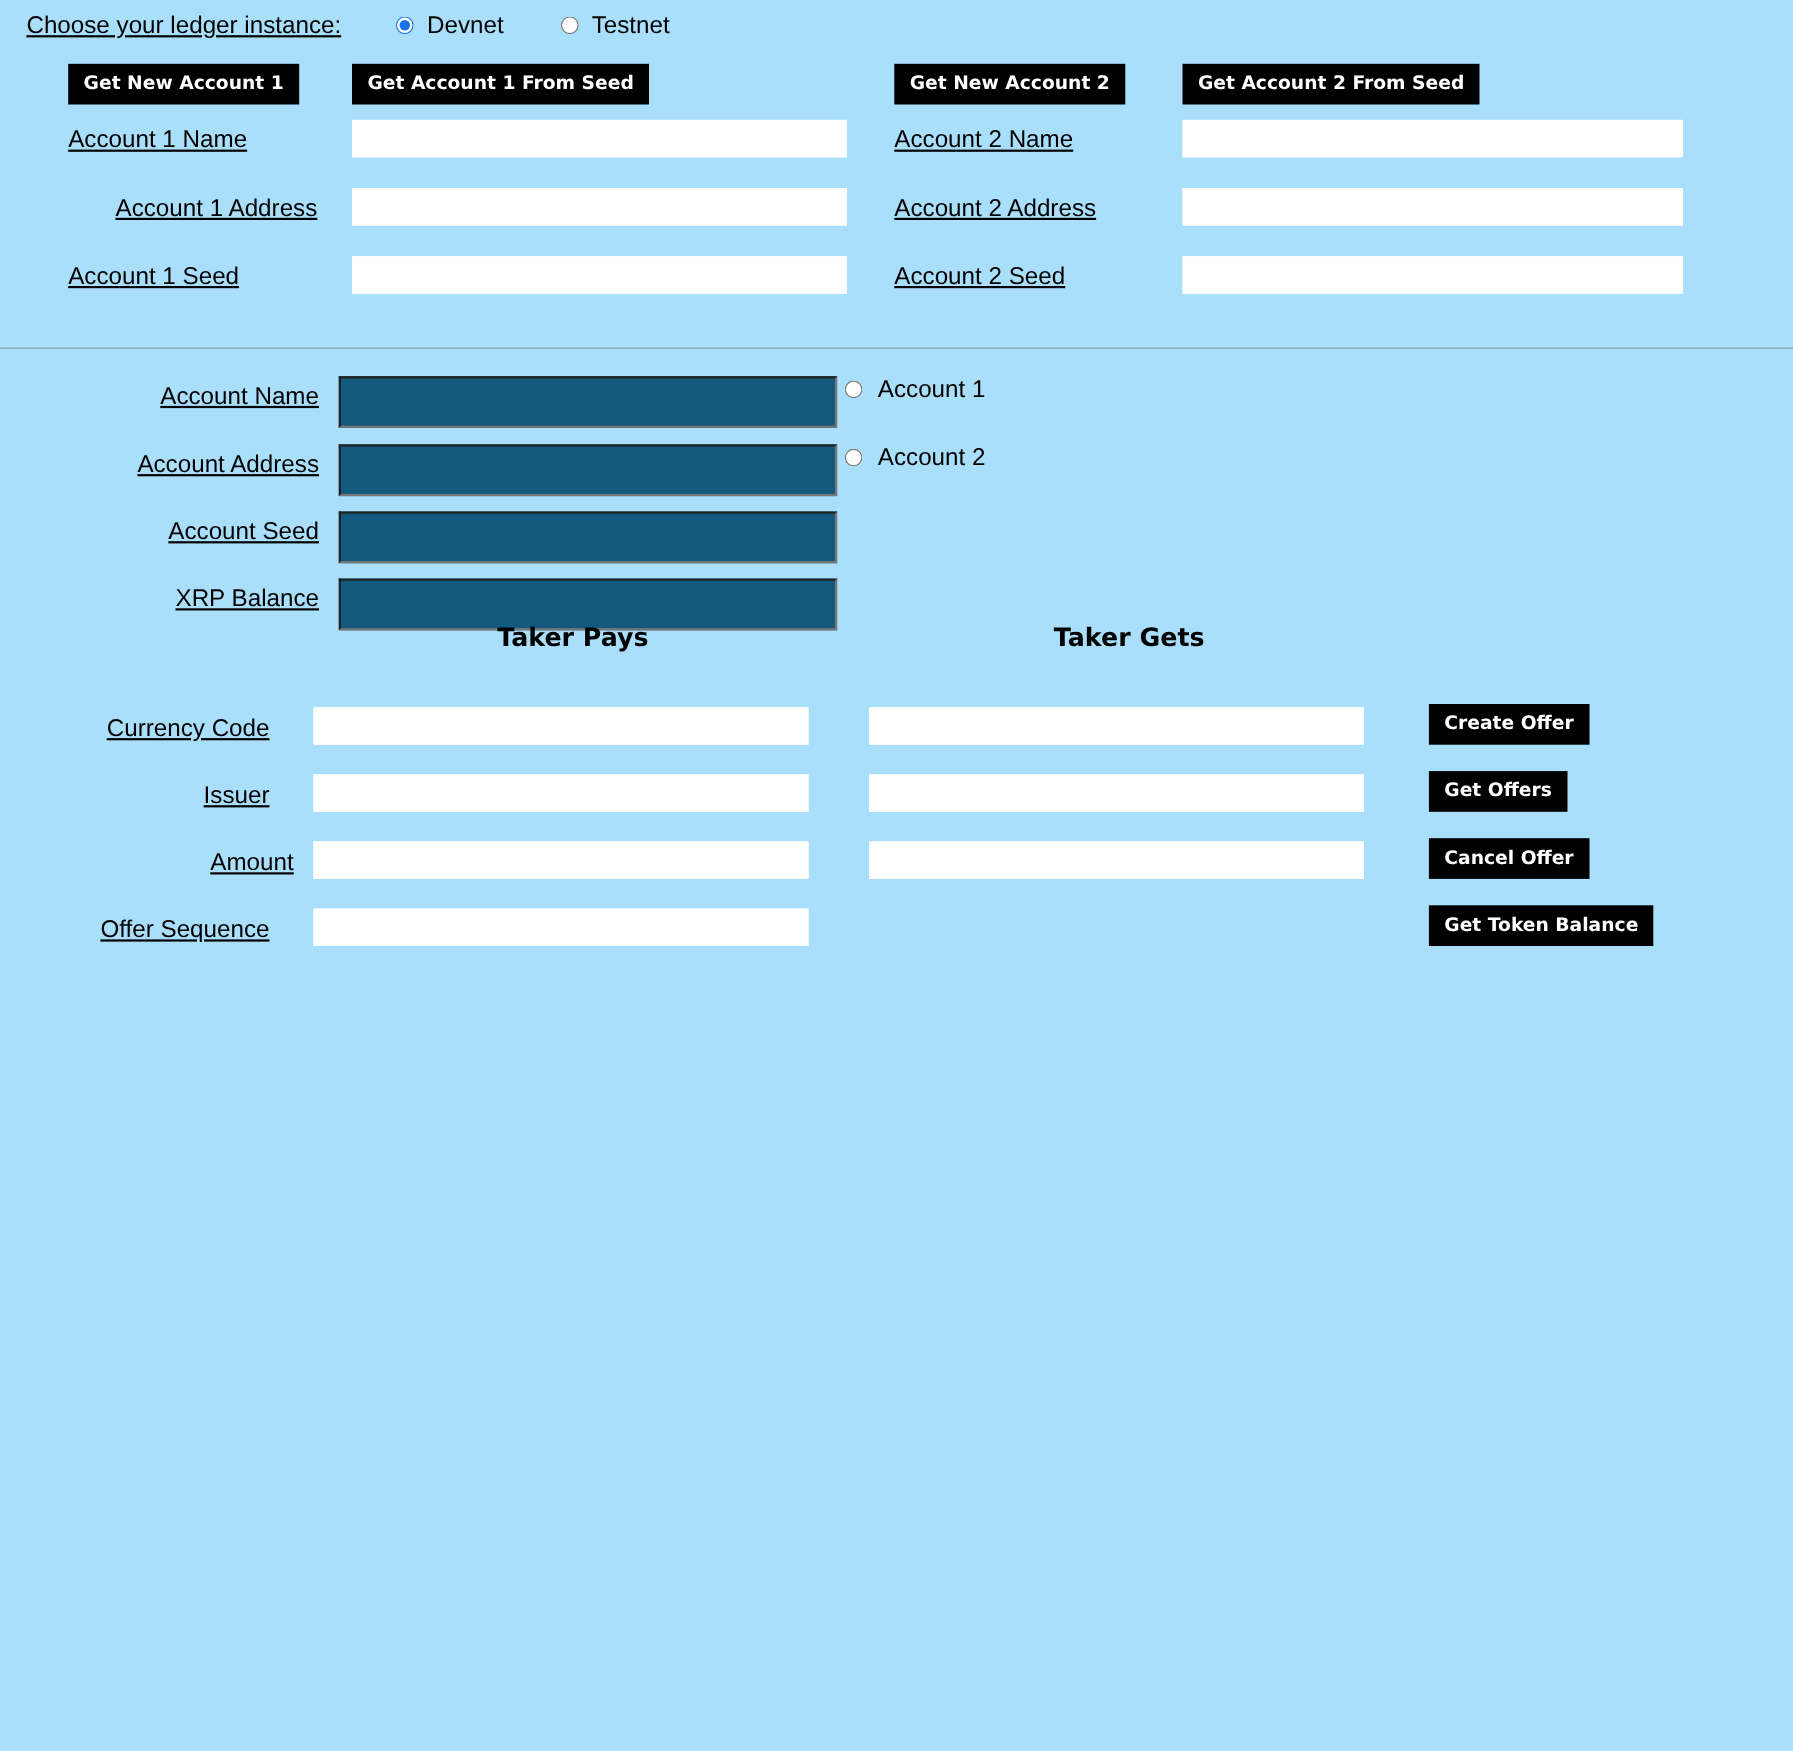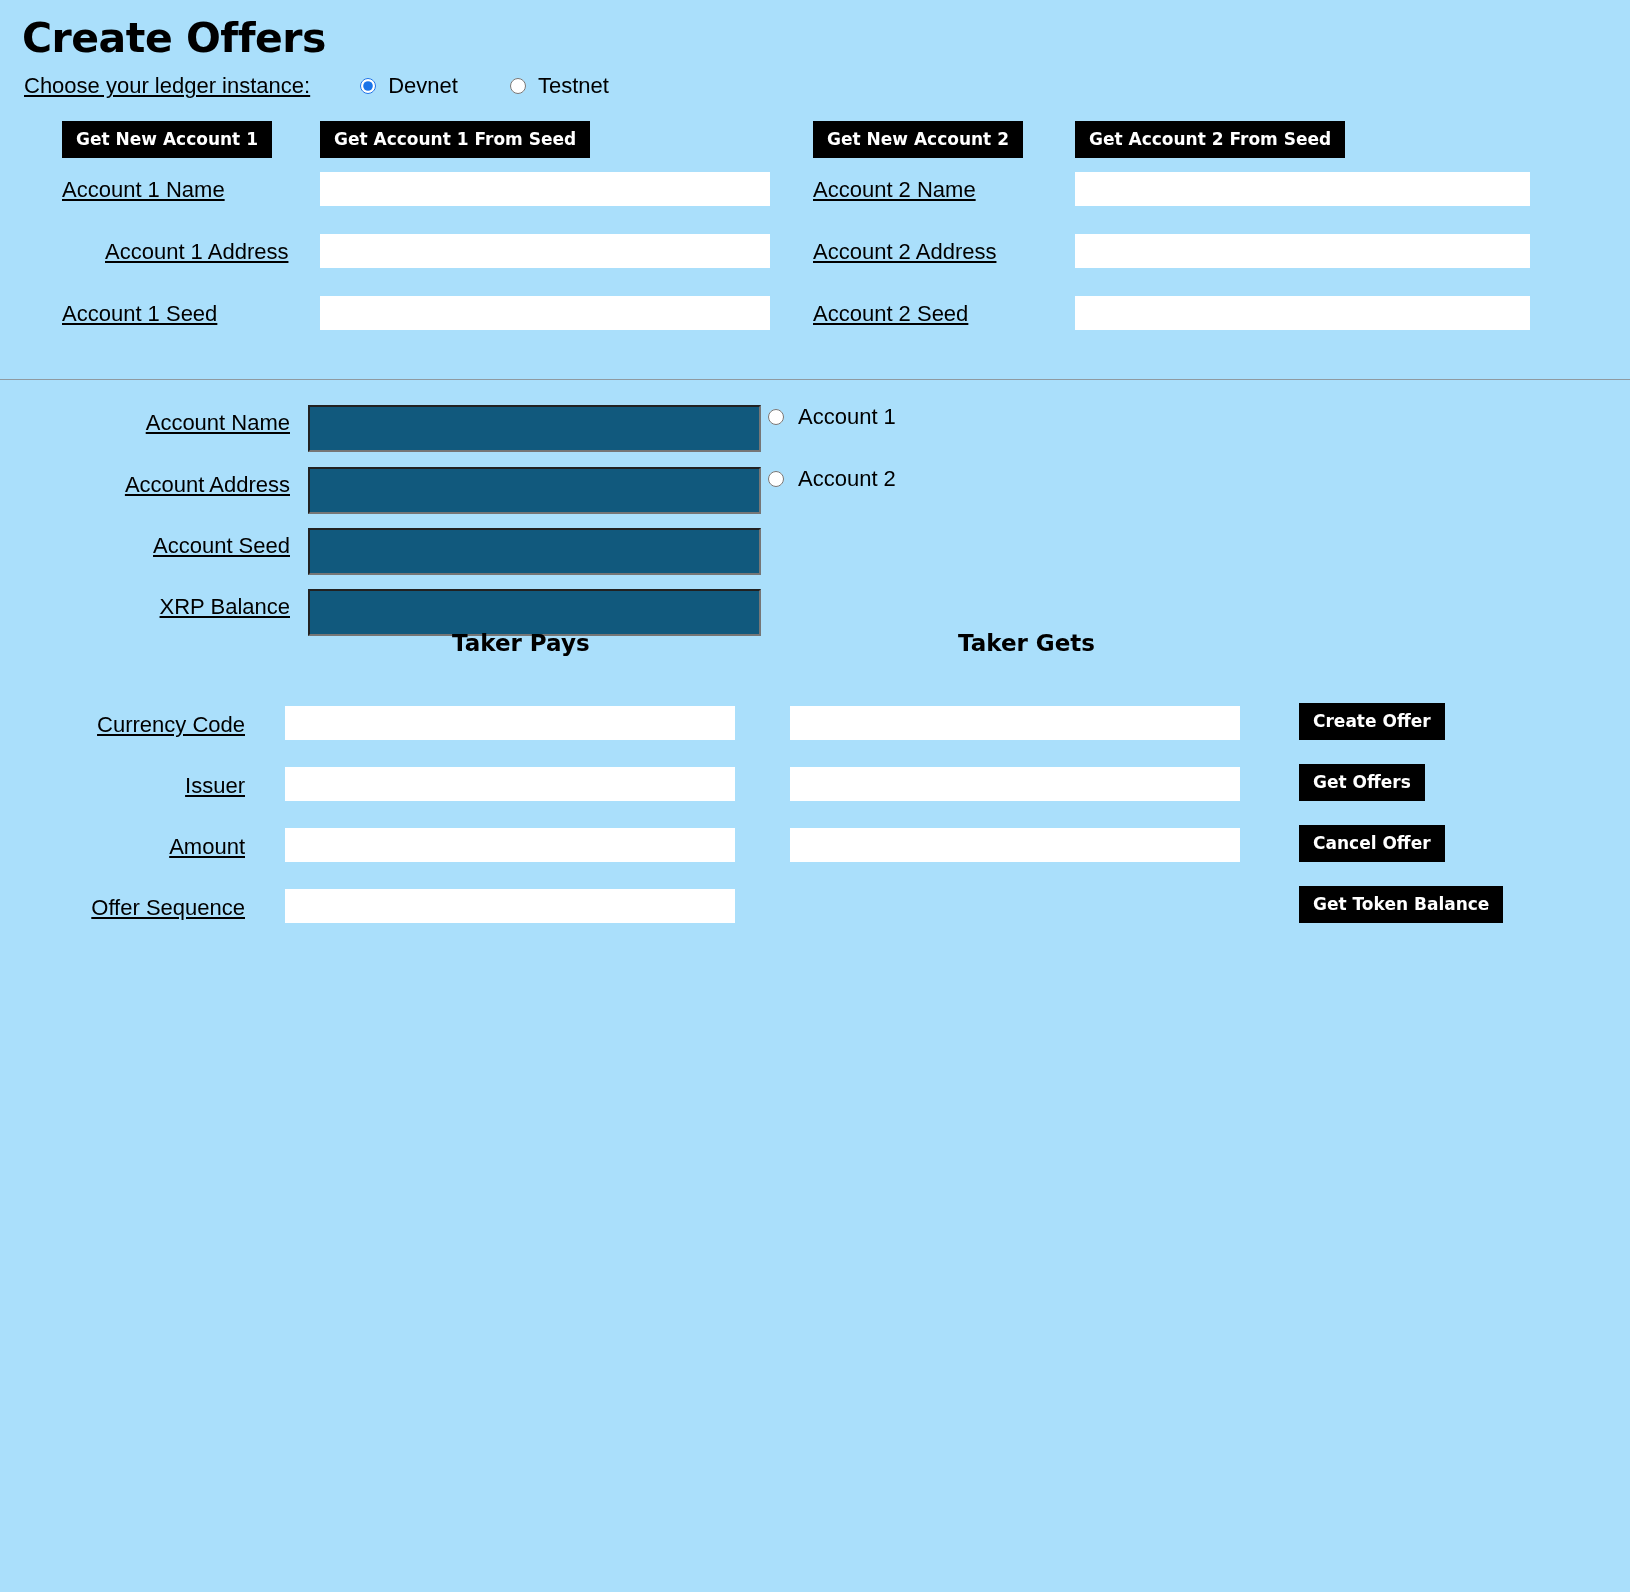--- a/index.html
+++ b/index.html
@@ -170,21 +170,21 @@
   .col-head.gets { left: 958px; }
 
   .off-lbl {
     position: absolute;
     text-align: right;
     width: 245px;
     left: 0px;
   }
   .off-lbl.r1 { top: 82px; }
   .off-lbl.r2 { top: 143px; }
-  .off-lbl.r3 { top: 204px; }
+  .off-lbl.r3 { top: 204px; padding-left: 22px; }
   .off-lbl.r4 { top: 265px; }
 
   .off-in-l { position: absolute; left: 285px; width: 450px; }
   .off-in-r { position: absolute; left: 790px; width: 450px; }
   .off-in-l.r1, .off-in-r.r1 { top: 76px; }
   .off-in-l.r2, .off-in-r.r2 { top: 137px; }
   .off-in-l.r3, .off-in-r.r3 { top: 198px; }
   .off-in-l.r4 { top: 259px; }
 
   .side-btn { position: absolute; left: 1299px; }
@@ -213,21 +213,20 @@
   }
   .res-btn { position: absolute; left: 1299px; }
   .res-btn.g1 { top: 205px; }
   .res-btn.g2 { top: 260px; }
 </style>
 </head>
 <body>
 
 <div class="page">
 
-  <h1 class="title">Create Offers</h1>
 
   <div class="ledger-row">
     <span class="ledger-label">Choose your ledger instance:</span>
 
     <label class="radio-item">
       <input type="radio" name="ledger" checked="" style="">
       <span>Devnet</span>
     </label>
 
     <label class="radio-item">

